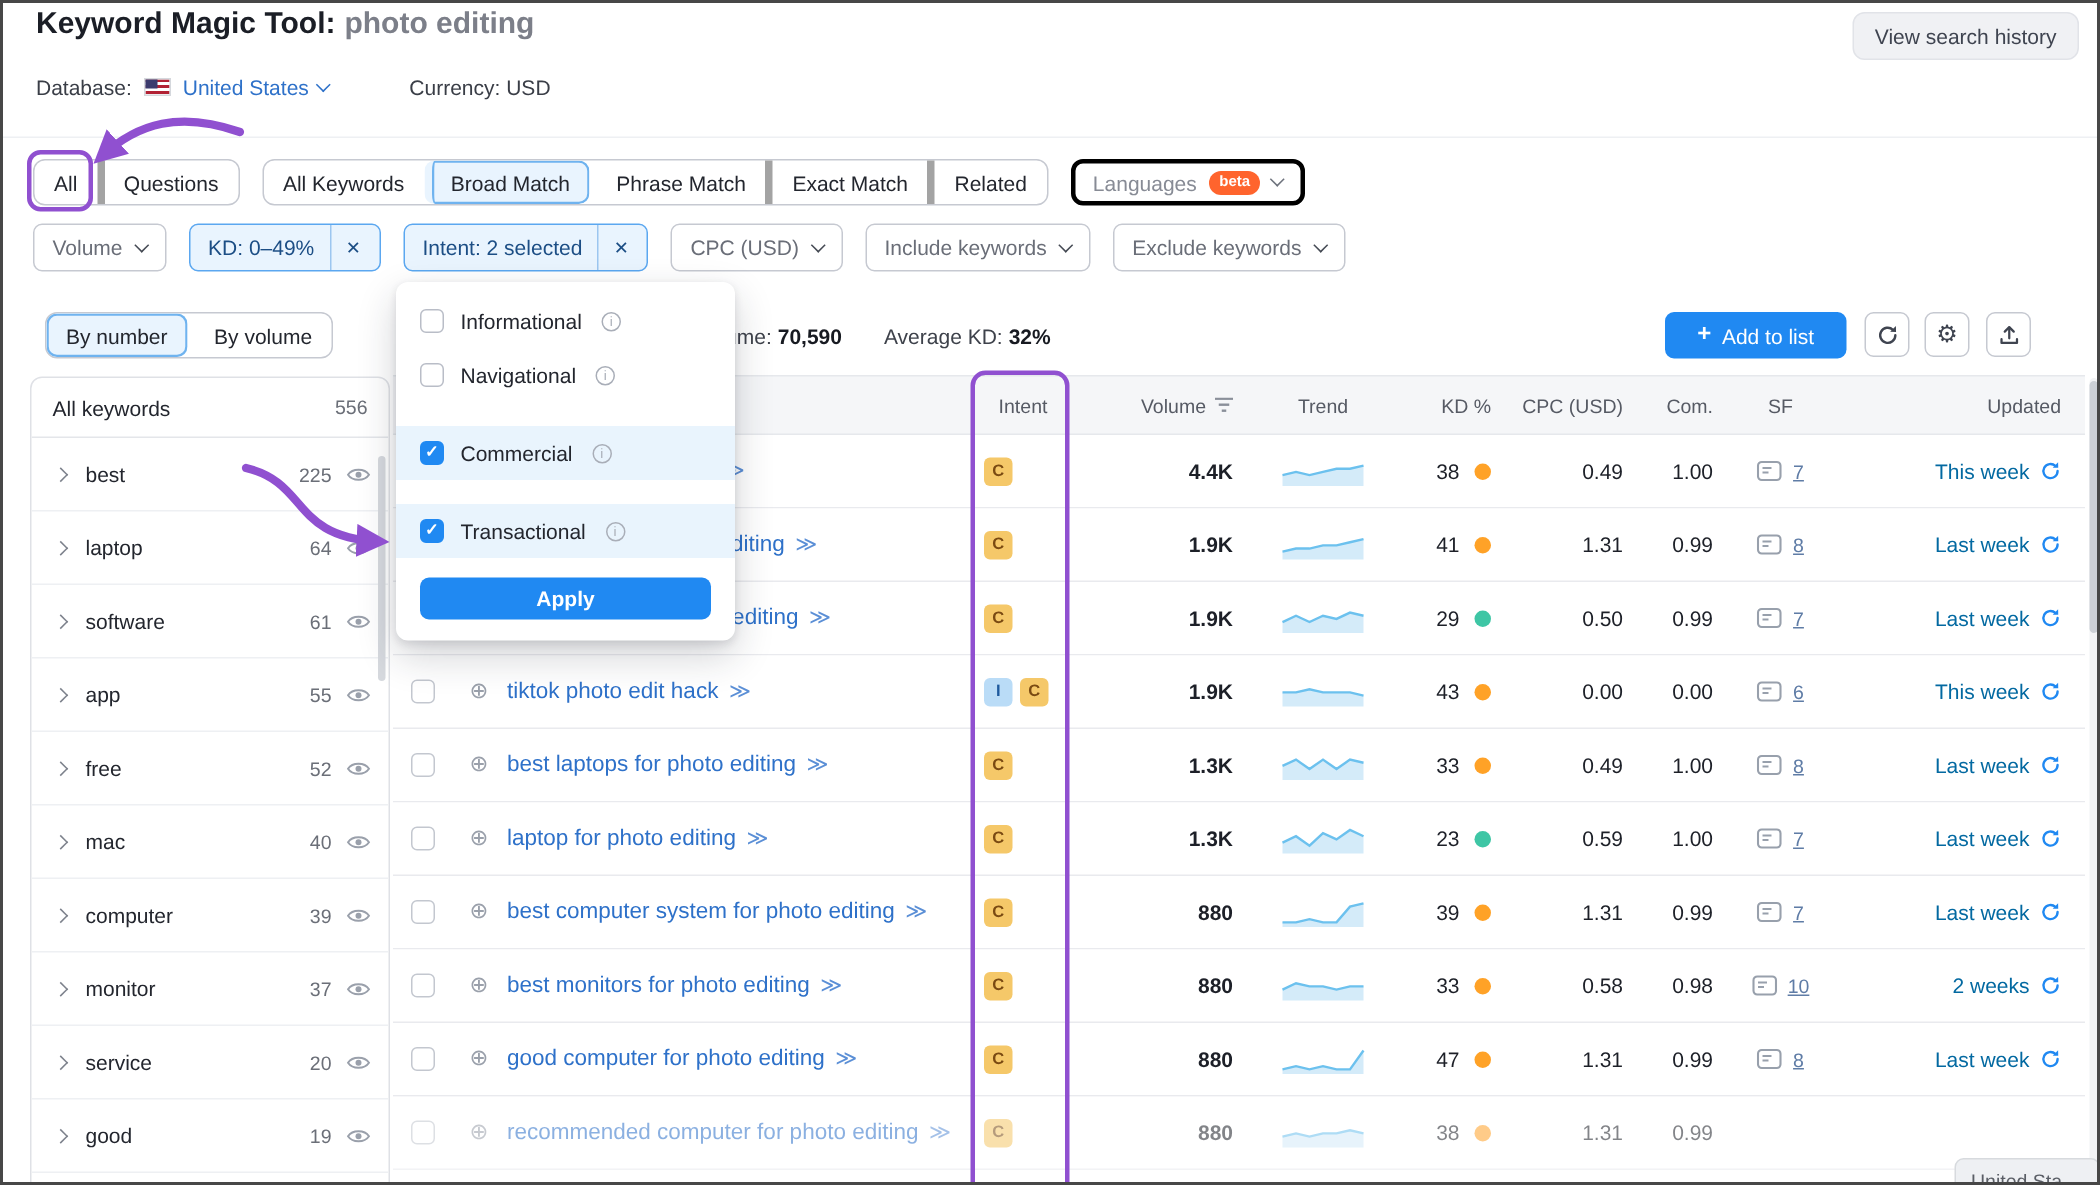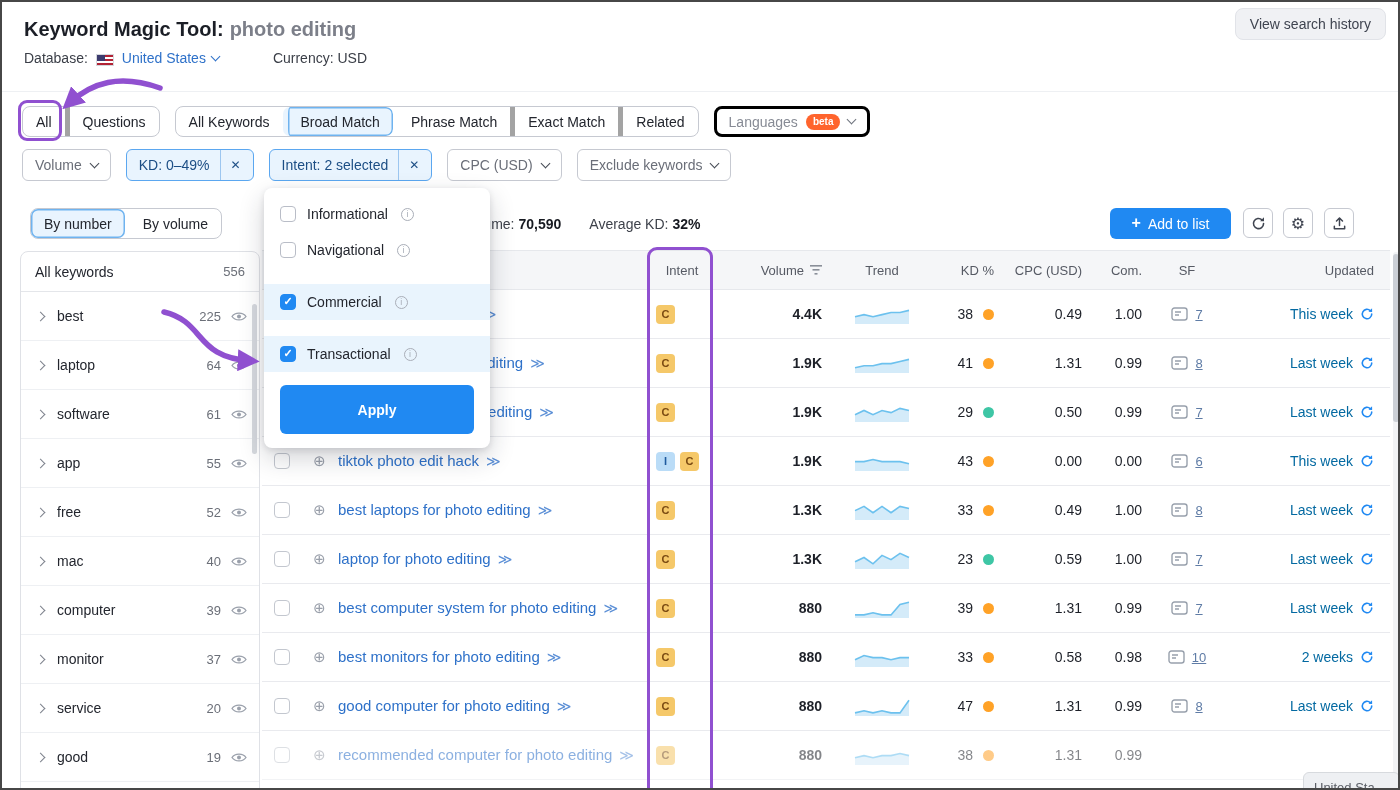--- a/index.html
+++ b/index.html
@@ -5,25 +5,25 @@
   * { margin:0; padding:0; box-sizing:border-box; }
   body { background:#fff; }
   .canvas {
     position:relative; width:1400px; height:790px; overflow:hidden;
     background:#fff; font-family:"Liberation Sans", sans-serif; color:#23262e;
     border:2px solid #474747;
   }
   .chev { width:7px; height:7px; border-right:1.6px solid currentColor; border-bottom:1.6px solid currentColor;
           transform:rotate(45deg); display:inline-block; margin-top:-4px; }
   
-  .title-row { position:absolute; top:16px; left:22px; font-size:20px; font-weight:700; color:#1b1e26; }
+  .title-row { position:absolute; top:3px; left:22px; font-size:20px; font-weight:700; color:#1b1e26; }
   .title-row .query { color:#7c7f89; font-weight:600; margin-left:6px; }
   .ghost-btn { position:absolute; right:12px; top:6px; padding:7px 14px; background:#f0f1f4; border:1px solid #e1e3e8;
                border-radius:8px; font-size:14px; color:#3f4450; font-family:inherit; cursor:pointer; }
-  .db-row { position:absolute; top:48px; left:22px; display:flex; align-items:flex-end; gap:8px; font-size:14px; color:#3a3e47; }
+  .db-row { position:absolute; top:48px; left:22px; display:flex; align-items:center; gap:8px; font-size:14px; color:#3a3e47; }
   .flag { width:18px; height:12px; display:inline-block; position:relative;
           background:repeating-linear-gradient(#b22234 0 2px, #fff 2px 4px); border:0.5px solid #d5d8dd; }
   .flag::after { content:""; position:absolute; left:0; top:0; width:8px; height:6px; background:#3c3b6e; }
   .db-link { color:var(--link,#2e71c9); display:flex; align-items:center; gap:6px; cursor:pointer; }
   .cur { margin-left:46px; }
   .head-divider { position:absolute; top:89px; left:0; right:0; border-top:1px solid #eef0f3; }
   
   .tabs-row { position:absolute; top:104px; left:20px; display:flex; gap:15px; height:31px; }
   .seg { display:flex; border:1px solid #c6c9d1; border-radius:8px; background:#fff; }
   .seg-cell { padding:0 13px; display:flex; align-items:center; font-size:14px; color:#23262e; cursor:pointer;
@@ -111,21 +111,21 @@
   .dropdown { position:absolute; left:262px; top:186px; width:226px; background:#fff; border-radius:8px;
               box-shadow:0 2px 6px rgba(30,34,48,.12), 0 10px 26px rgba(30,34,48,.20); padding:8px 0 14px; z-index:30; }
   .dd-row { height:36px; display:flex; align-items:center; gap:11px; padding:0 16px; font-size:14px; cursor:pointer; }
   .dd-row.hl { background:#e9f4fd;margin-top:16px; }
   .dd-check { width:16px; height:16px; border-radius:4px; border:1px solid #b9bdc7; background:#fff; position:relative; flex:0 0 auto; }
   .dd-check.checked { background:var(--accent,#2089f2); border-color:var(--accent,#2089f2); }
   .dd-check.checked::after { content:"✓"; color:#fff; font-size:11px; font-weight:700; position:absolute; top:50%; left:50%;
                              transform:translate(-50%,-54%); }
   .info { width:13px; height:13px; border-radius:50%; border:1px solid #a9aeb8; color:#a9aeb8; font-size:9px;
           display:flex; align-items:center; justify-content:center; margin-left:2px; flex:0 0 auto; }
-  .apply-btn { display:block; margin:13px 16px 0; height:49px; width:calc(100% - 32px); background:var(--accent,#2089f2);
+  .apply-btn { display:block; margin:13px 16px 0; height:28px; width:calc(100% - 32px); background:var(--accent,#2089f2);
                border:none; border-radius:6px; color:#fff; font-size:14px; font-weight:700; font-family:inherit; cursor:pointer; }
   
   .annot-box-all { position:absolute; left:16px; top:98px; width:44px; height:41px; border:3.5px solid var(--purple,#9050d0);
                    border-radius:9px; z-index:40; pointer-events:none; }
   .annot-box-intent { position:absolute; left:645px; top:245px; width:66px; height:600px; border:3.5px solid var(--purple,#9050d0);
                       border-radius:10px; z-index:25; pointer-events:none; }
   svg.arrows { position:absolute; left:0; top:0; z-index:45; pointer-events:none; }
   .partial-box { position:absolute; left:1301px; top:770px; width:97px; height:30px; background:#eef0f3;
                  border:1px solid #d7dade; border-radius:6px; font-size:13px; color:#5a5e66; display:flex;
                  align-items:center; padding:0 10px; z-index:26; overflow:hidden; }
@@ -179,20 +179,24 @@
     <div class="chip active">
       <span>KD: 0–49%</span>
       <span class="chip-x">✕</span>
     </div>
     <div class="chip active">
       <span>Intent: 2 selected</span>
       <span class="chip-x">✕</span>
     </div>
     <div class="chip">
       <span>CPC (USD)</span>
+        <i class="chev"></i>
+    </div>
+    <div class="chip">
+      <span>Include keywords</span>
         <i class="chev"></i>
     </div>
     <div class="chip">
       <span>Exclude keywords</span>
         <i class="chev"></i>
     </div>
   </div>
 
   <div class="seg side-toggle">
     <div class="seg-cell selected">By number</div>

